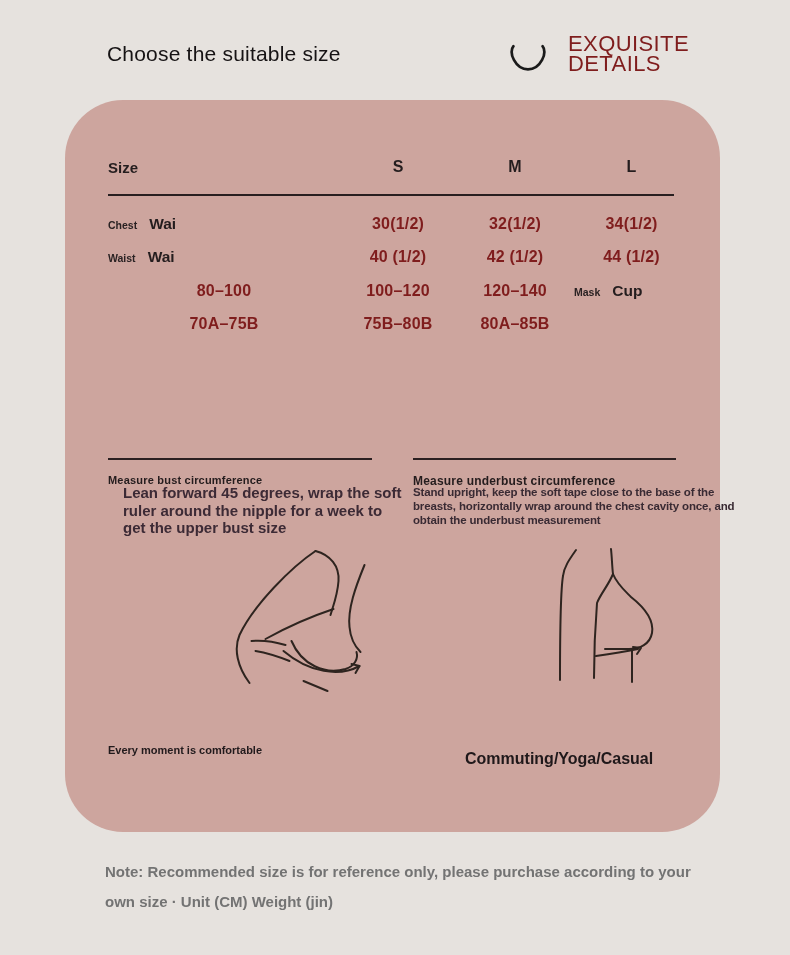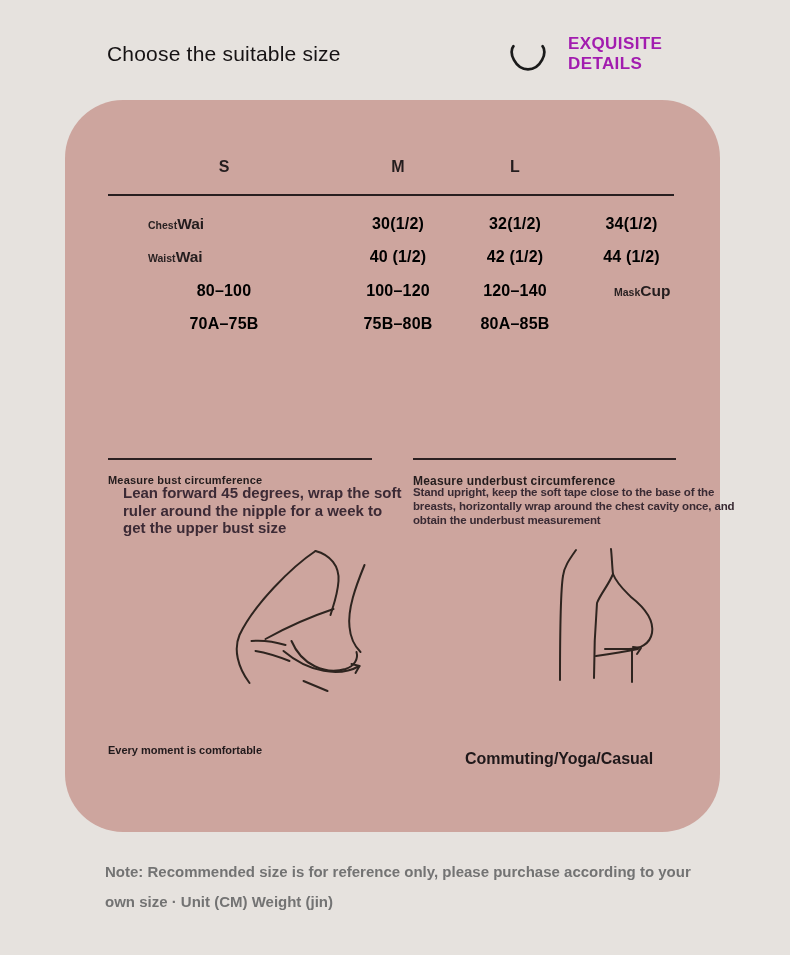--- a/index.html
+++ b/index.html
@@ -10,21 +10,21 @@
     font-family:"Liberation Sans", sans-serif;
     overflow:hidden;
   }
   
   .page-title{
     position:absolute;left:107px;top:42px;
     font-size:21px;font-weight:400;color:#161314;letter-spacing:.2px;
   }
   .brand{position:absolute;left:508px;top:34px;display:flex;align-items:center;gap:20px;}
   .brand-icon{width:40px;height:30px;margin-top:8px;}
-  .brand-text{font-size:17px;line-height:20px;font-weight:700;color:#a21caf;letter-spacing:.4px;}
+  .brand-text{font-size:22px;line-height:20px;font-weight:400;color:#7f1d1d;letter-spacing:.4px;}
   
   .card{
     position:absolute;left:65px;top:100px;
     width:655px;height:732px;
     background:#cda59e;border-radius:58px;
   }
   
   .tbl-head{
     position:absolute;left:43px;top:58px;width:581px;
     display:grid;grid-template-columns:232px 116px 118px 115px;
@@ -33,24 +33,24 @@
   .tbl-head .corner{font-size:15px;font-weight:700;color:#241d1e;}
   .tbl-head .col{font-size:16px;font-weight:700;color:#241d1e;text-align:center;}
   .tbl-divider{
     position:absolute;left:43px;top:94px;width:566px;height:2px;background:#281f20;
   }
   .tbl-rows{
     position:absolute;left:43px;top:107px;width:581px;
     display:grid;grid-template-columns:232px 116px 118px 115px;
     grid-auto-rows:33.5px;align-items:center;
   }
-  .row-label{display:flex;align-items:baseline;margin-left:40px;}
+  .row-label{display:flex;align-items:baseline;gap:12px;}
   .row-tag{font-size:10.5px;font-weight:700;color:#2a2223;}
   .row-name{font-size:15.5px;font-weight:700;color:#241d1e;}
-  .cell{font-size:16px;font-weight:600;color:#000000;text-align:center;letter-spacing:.2px;}
+  .cell{font-size:16px;font-weight:600;color:#7f1d1d;text-align:center;letter-spacing:.2px;}
   
   .sec-head{position:absolute;top:330px;font-size:11px;font-weight:700;color:#241c1d;letter-spacing:.2px;margin-top:44px;}
   .sec-head.left{left:43px;}
   .sec-head.right{left:348px;font-size:12px;}
   .sec-rule{position:absolute;top:358px;height:2px;background:#2b2021;}
   .sec-rule.left{left:43px;width:264px;}
   .sec-rule.right{left:348px;width:263px;}
   .sec-body-left{
     position:absolute;left:58px;top:384px;width:285px;
     font-size:15px;font-weight:700;line-height:17.5px;color:#3c2a35;
@@ -90,20 +90,21 @@
     </svg>
     <div class="brand-text">
       <div>EXQUISITE</div>
       <div>DETAILS</div>
     </div>
   </div>
 
   <div class="card">
 
     <div class="tbl-head">
+      <div class="corner">Size</div>
       <div class="col">S</div>
       <div class="col">M</div>
       <div class="col">L</div>
     </div>
     <div class="tbl-divider"></div>
 
     <div class="tbl-rows">
       <div class="row-label">
         <span class="row-tag">Chest</span>
         <span class="row-name">Wai</span>

